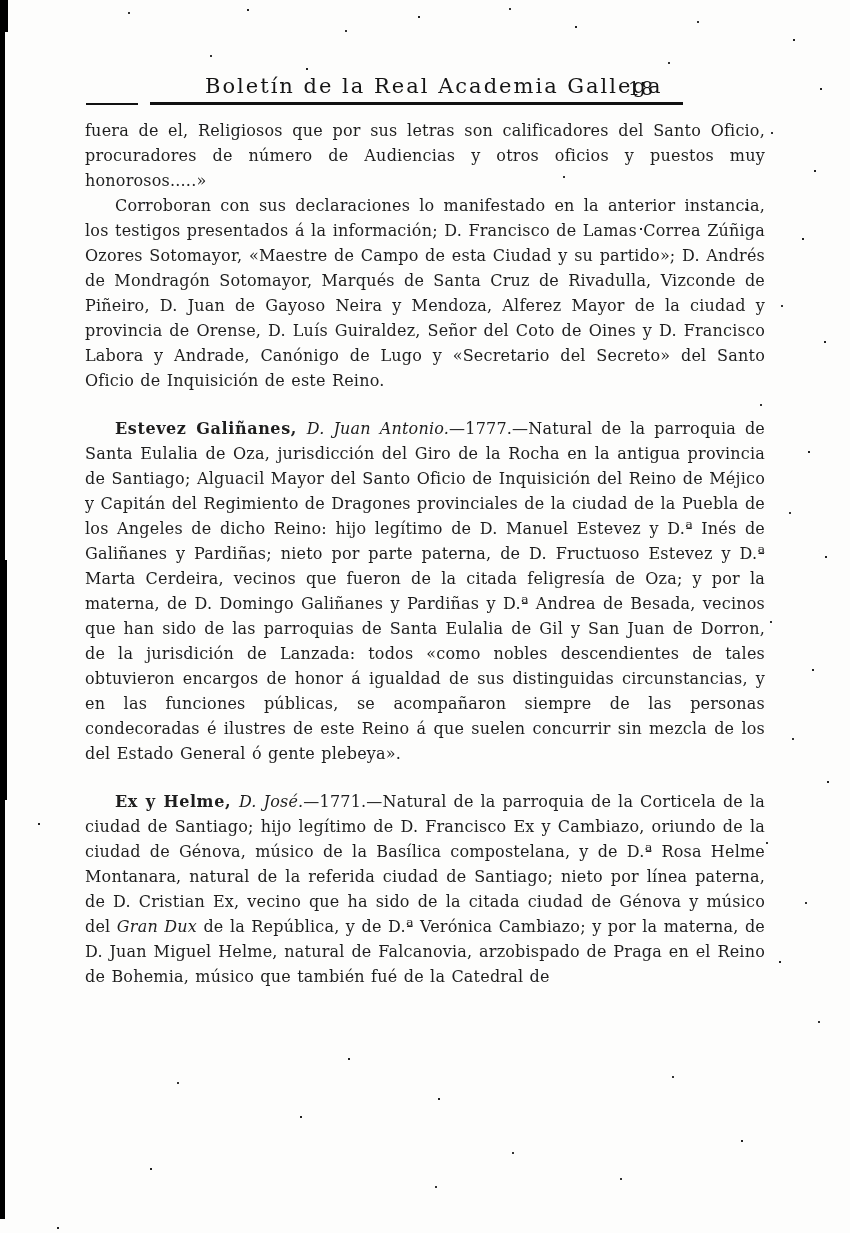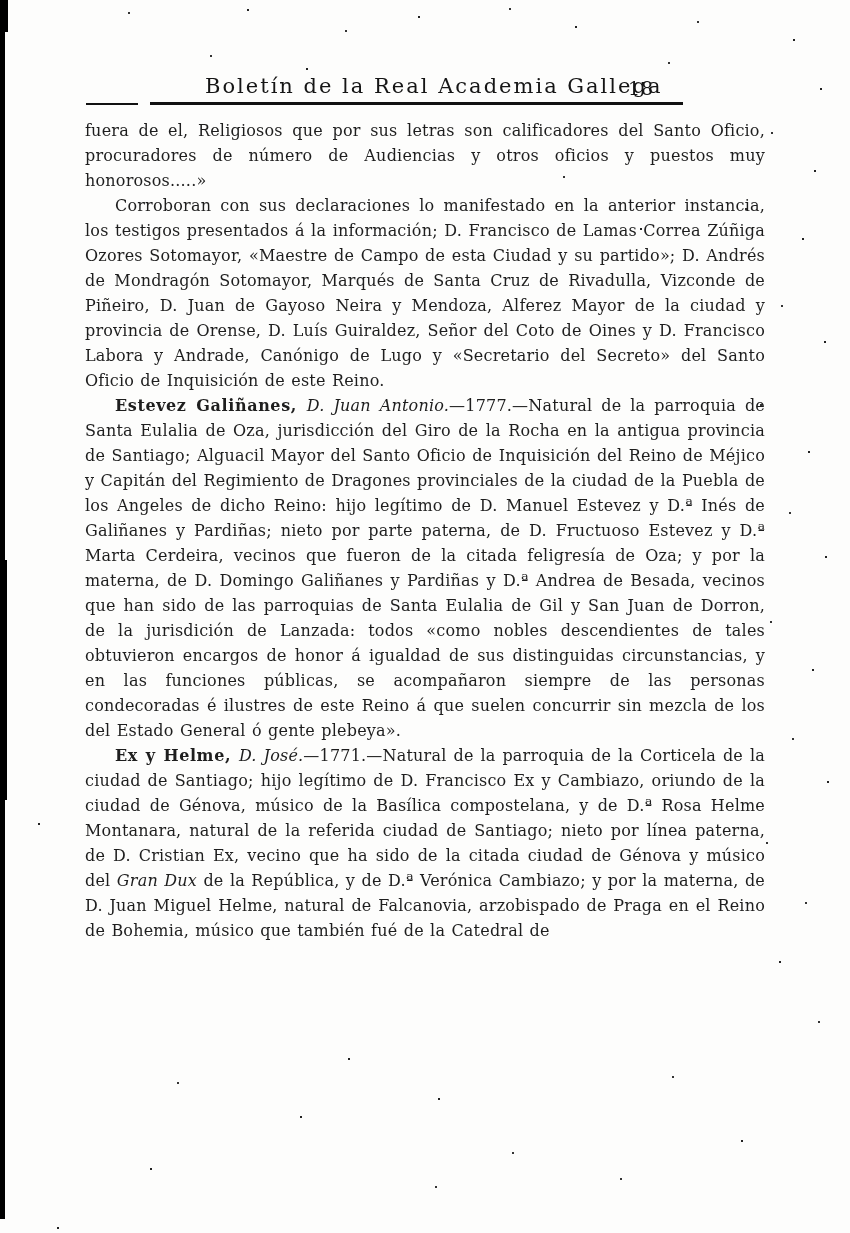--- a/index.html
+++ b/index.html
@@ -70,21 +70,21 @@
   }
   .para {
     margin: 0;
     font-size: 16px; line-height: 25px;
     text-align: justify;
     letter-spacing: 0.2px;
     word-spacing: 1px;
     color: #1e1e1e;
   }
   .para.indent { text-indent: 30px; }
-  .para.entry { }
+  .para.entry { margin-top: 23px; }
   .seg.bold { font-weight: bold; letter-spacing: 0.6px; }
   .seg.italic { font-style: italic; }
 </style>
 </head>
 <body>
 
 <div class="page">
 
   <div class="binding-strip"></div>
   <div class="specks"></div>

